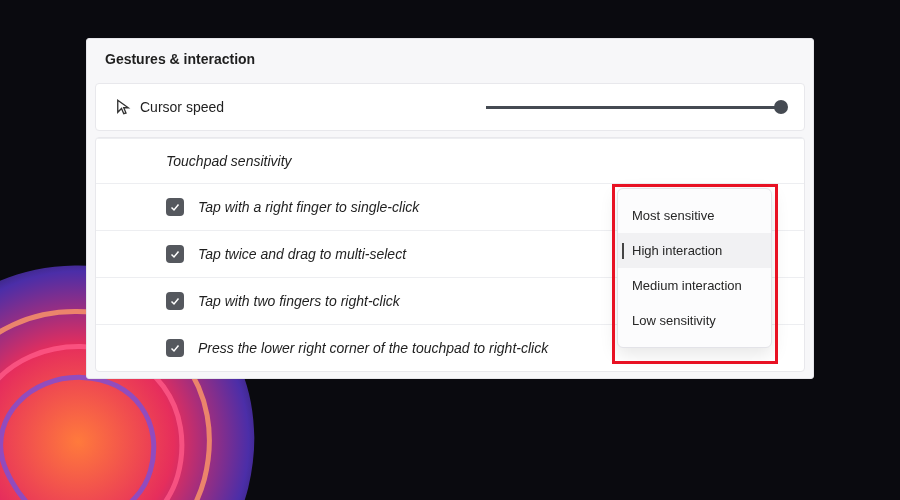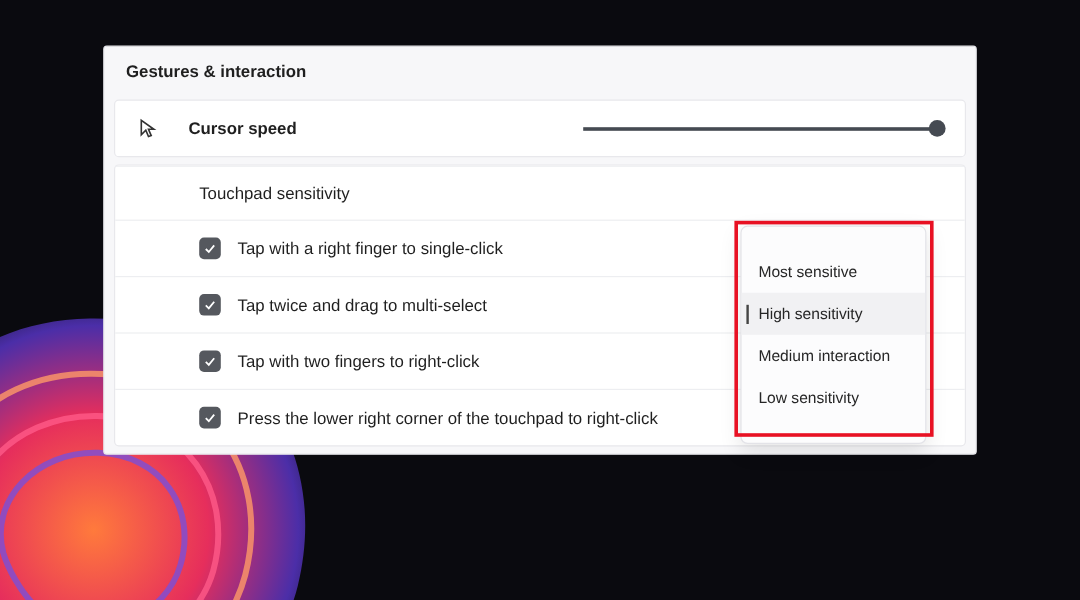--- a/index.html
+++ b/index.html
@@ -22,21 +22,21 @@
     .section-title {
       font-size: 14px; font-weight: 600; color: #1f1f1f;
       padding: 12px 18px 16px;
     }
     .card {
       background: #fff; border: 1px solid #e8e8ec;
       border-radius: 4px; margin: 0 8px 6px;
     }
     .card-header {
       display: flex; align-items: center;
-      padding: 14px 18px; gap: 25px; font-weight: bold;
+      padding: 14px 18px; gap: 8px;
     }
     .card-icon {
       width: 18px; height: 18px; flex-shrink: 0;
       display: flex; align-items: center; justify-content: center;
     }
     .card-label {
       font-size: 14px; color: #1f1f1f; flex-grow: 1;
     }
     .slider-wrap {
       display: flex; align-items: center; width: 300px;
@@ -51,36 +51,36 @@
     }
     .expand-caret {
       width: 16px; height: 16px; display: flex;
       align-items: center; justify-content: center;
       margin-left: auto; cursor: pointer;
     }
     .subrow {
       border-top: 1px solid #edeef1;
       padding: 14px 18px 14px 70px;
       display: flex; align-items: center; gap: 14px;
-      font-size: 14px; color: #1f1f1f;
+      font-size: 14px; color: #1f1f1f; font-style: italic;
     }
     .subrow.lbl { font-size: 14px; color: #1f1f1f; }
     .chk {
       width: 18px; height: 18px; border-radius: 4px;
       background: #55585e; display: flex;
       align-items: center; justify-content: center;
       flex-shrink: 0;
     }
     .chk svg { stroke: #fff; }
     .dropdown {
       position: absolute; top: 188px; left: 617px;
       width: 155px; background: #fcfcfd;
       border: 1px solid #e3e3e8; border-radius: 6px;
       box-shadow: 0 6px 18px rgba(0,0,0,0.10);
-      z-index: 5; padding: 20px 0;
+      z-index: 5; padding: 9px 0;
     }
     .dd-item {
       font-size: 13px; color: #262626;
       padding: 10px 14px; cursor: pointer;
       position: relative;
     }
     .dd-item.sel {
       background: #f1f1f3;
     }
     .dd-item.sel::before {
@@ -168,18 +168,18 @@
             <path d="M5 13 L10 18 L19 7"></path>
           </svg>
       </span>
       <span>Press the lower right corner of the touchpad to right-click</span>
     </div>
   </div>
 </div>
 
 <div class="dropdown">
   <div class="dd-item">Most sensitive</div>
-  <div class="dd-item sel">High sensitivity</div>
+  <div class="dd-item sel">High interaction</div>
   <div class="dd-item">Medium interaction</div>
   <div class="dd-item">Low sensitivity</div>
 </div>
 
 <div class="highlight-box"></div>
 
 </body></html>

